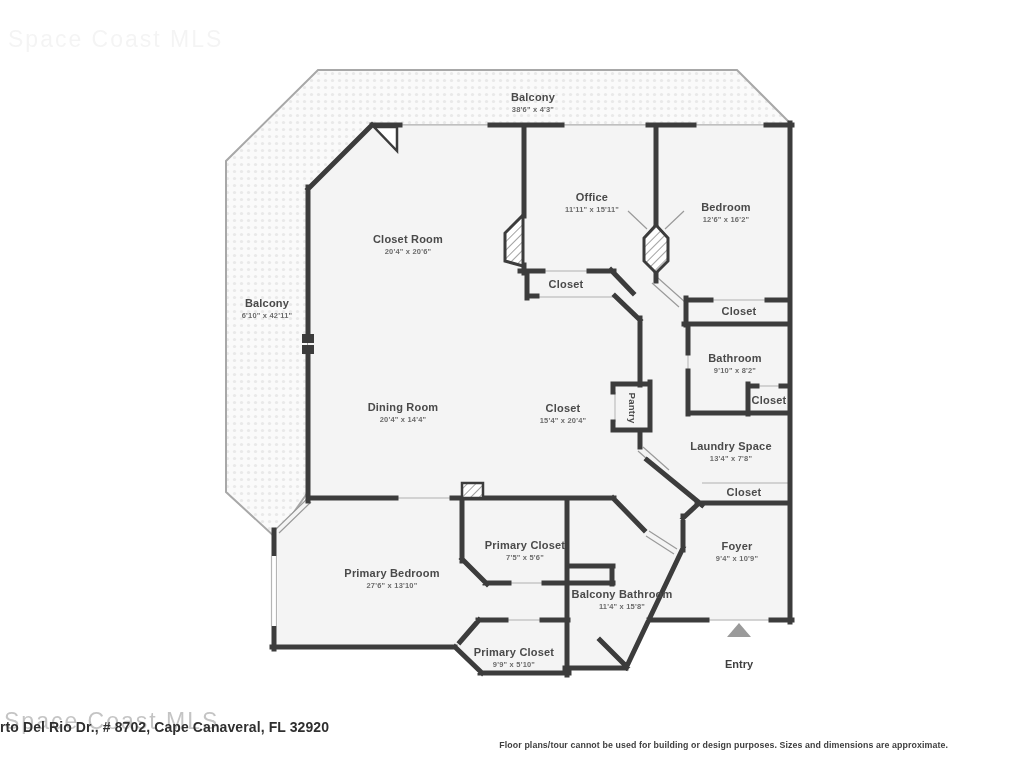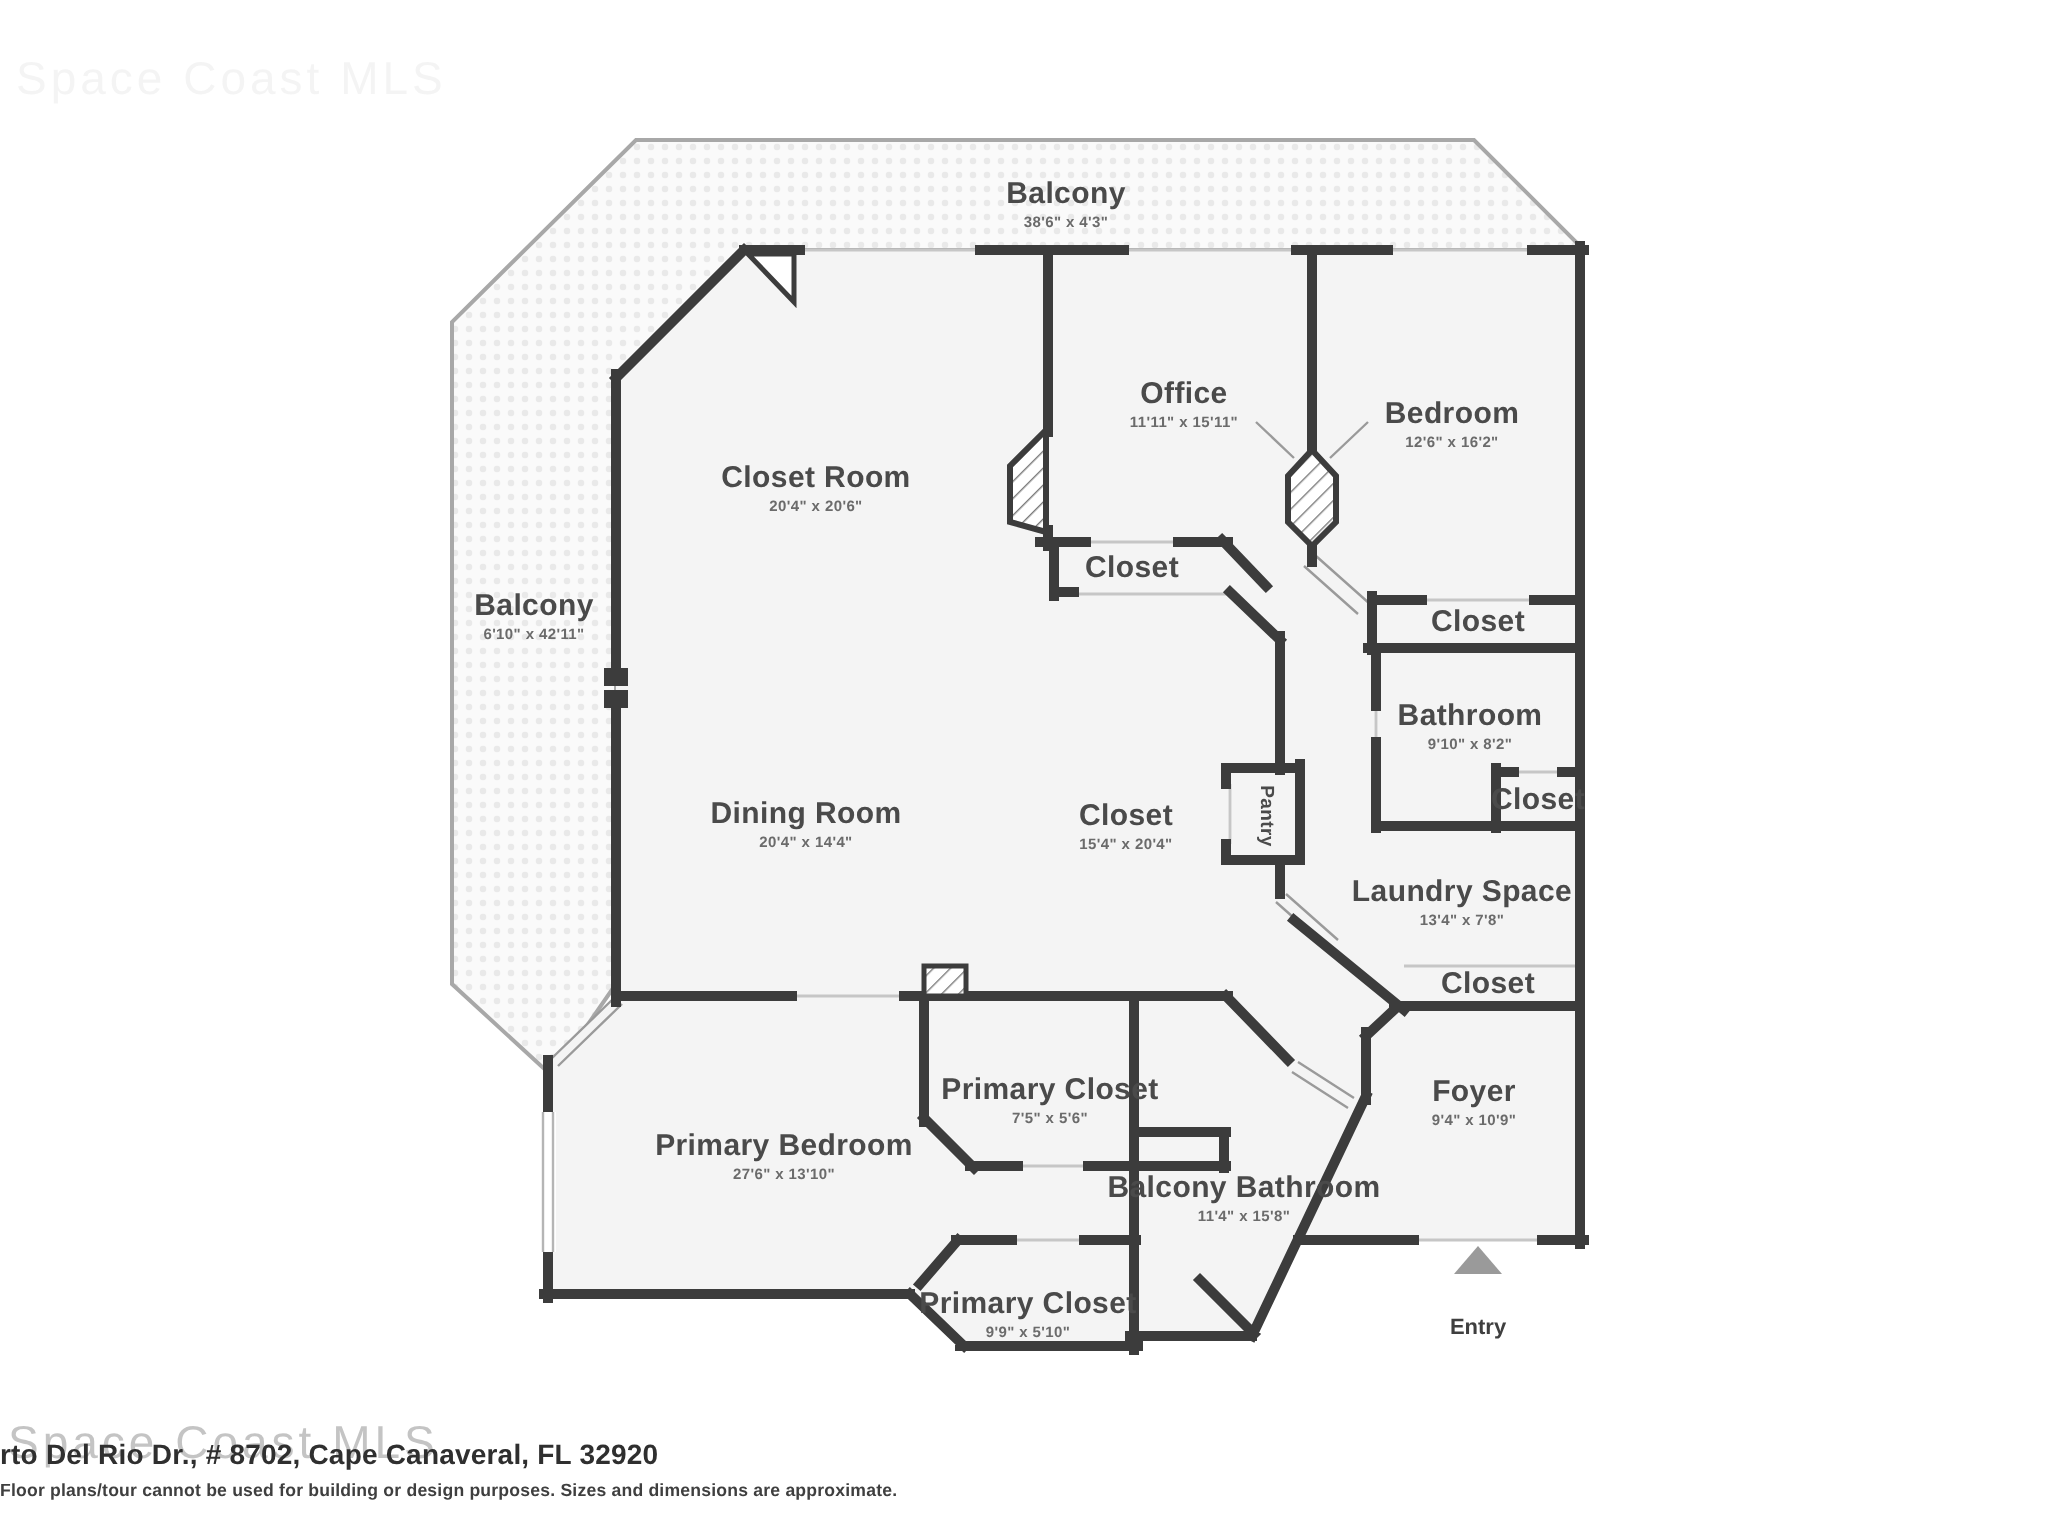--- a/index.html
+++ b/index.html
@@ -2,36 +2,36 @@
 <html><head>
 <meta charset="utf-8">
 <style>
   html,body{margin:0;padding:0;background:#ffffff;}
   #stage{position:relative;width:1024px;height:768px;background:#fff;overflow:hidden;
          font-family:"Liberation Sans", sans-serif;}
   #plan-svg{position:absolute;left:0;top:0;}
 
   .room-label{position:absolute;transform:translate(-50%,-50%);text-align:center;
               white-space:nowrap;pointer-events:none;}
-  .rname{font-weight:700;font-size:15px;color:#4a4a4a;letter-spacing:.2px;line-height:1.15;}
+  .rname{font-weight:700;font-size:11px;color:#4a4a4a;letter-spacing:.2px;line-height:1.15;}
   .rdims{font-weight:700;font-size:7.5px;color:#6b6b6b;margin-top:1px;letter-spacing:.2px;}
   .vertical{transform:translate(-50%,-50%) rotate(90deg);}
   .vertical .rname{font-size:9.5px;}
 
   .entry-label{position:absolute;transform:translate(-50%,0);font-weight:700;
                font-size:11px;color:#3f3f3f;}
 
   .wm{position:absolute;font-family:Liberation Sans, sans-serif;font-size:23px;
       letter-spacing:2px;white-space:nowrap;}
   .wm-top{left:8px;top:26px;color:rgba(60,60,60,0.06);}
   .wm-bottom{left:4px;top:708px;color:rgba(60,60,60,0.30);}
 
   .address{position:absolute;left:0px;top:719px;font-weight:700;font-size:14px;
            color:#2f2f2f;white-space:nowrap;letter-spacing:.1px;}
-  .disclaimer{position:absolute;left:0;top:740px;width:948px;text-align:left;
+  .disclaimer{position:absolute;left:0;top:740px;width:948px;text-align:right;
               font-weight:700;font-size:8.8px;color:#3f3f3f;letter-spacing:.1px;}
 </style>
 </head>
 <body>
 
 <div id="stage">
 
   <div class="wm wm-top">Space Coast MLS</div>
   <div class="wm wm-bottom">Space Coast MLS</div>
 

